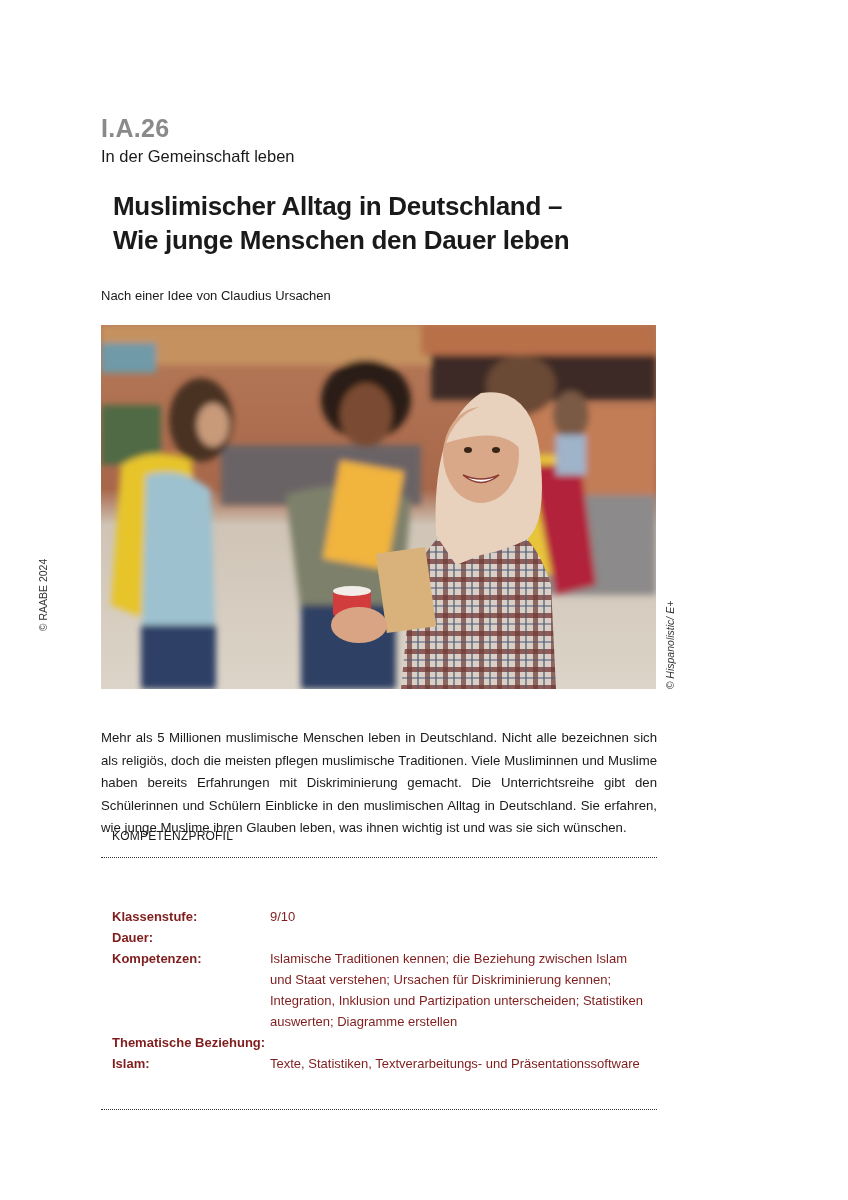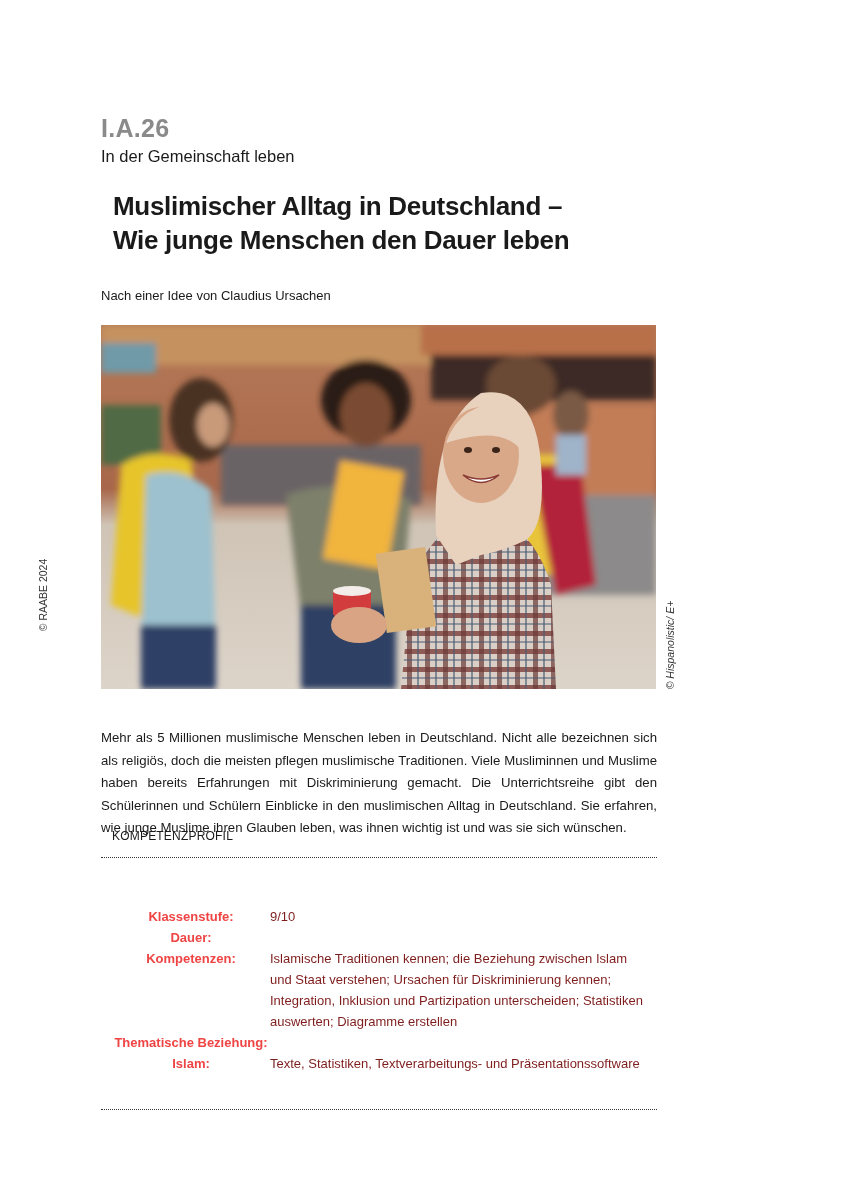--- a/index.html
+++ b/index.html
@@ -20,21 +20,21 @@
 
   .intro { position: absolute; left: 101px; top: 727px; width: 556px; font-size: 13.2px; line-height: 22.5px; color: #1a1a1a; text-align: justify; }
 
   .rule { position: absolute; left: 101px; width: 556px; height: 0; border-top: 1.5px dotted #333; }
   .rule.top { top: 857px; }
   .rule.bottom { top: 1109px; }
 
   .profile-heading { position: absolute; left: 112px; top: 829px; font-size: 12px; color: #1a1a1a; letter-spacing: 0.2px; }
   .profile { position: absolute; left: 112px; top: 906px; width: 540px; font-size: 13px; line-height: 21px; }
   .row { display: flex; }
-  .row .lbl { width: 158px; flex: none; font-weight: bold; color: #ef4444; text-align: center; }
+  .row .lbl { width: 158px; flex: none; font-weight: bold; color: #7f1d1d; }
   .row .val { flex: 1; color: #7f1d1d; }
 </style>
 </head>
 <body>
 
 <div class="code">I.A.26</div>
 <div class="series">In der Gemeinschaft leben</div>
 <h1 class="title">
   <span>Muslimischer Alltag in Deutschland –</span>
   <span>Wie junge Menschen den Dauer leben</span>

